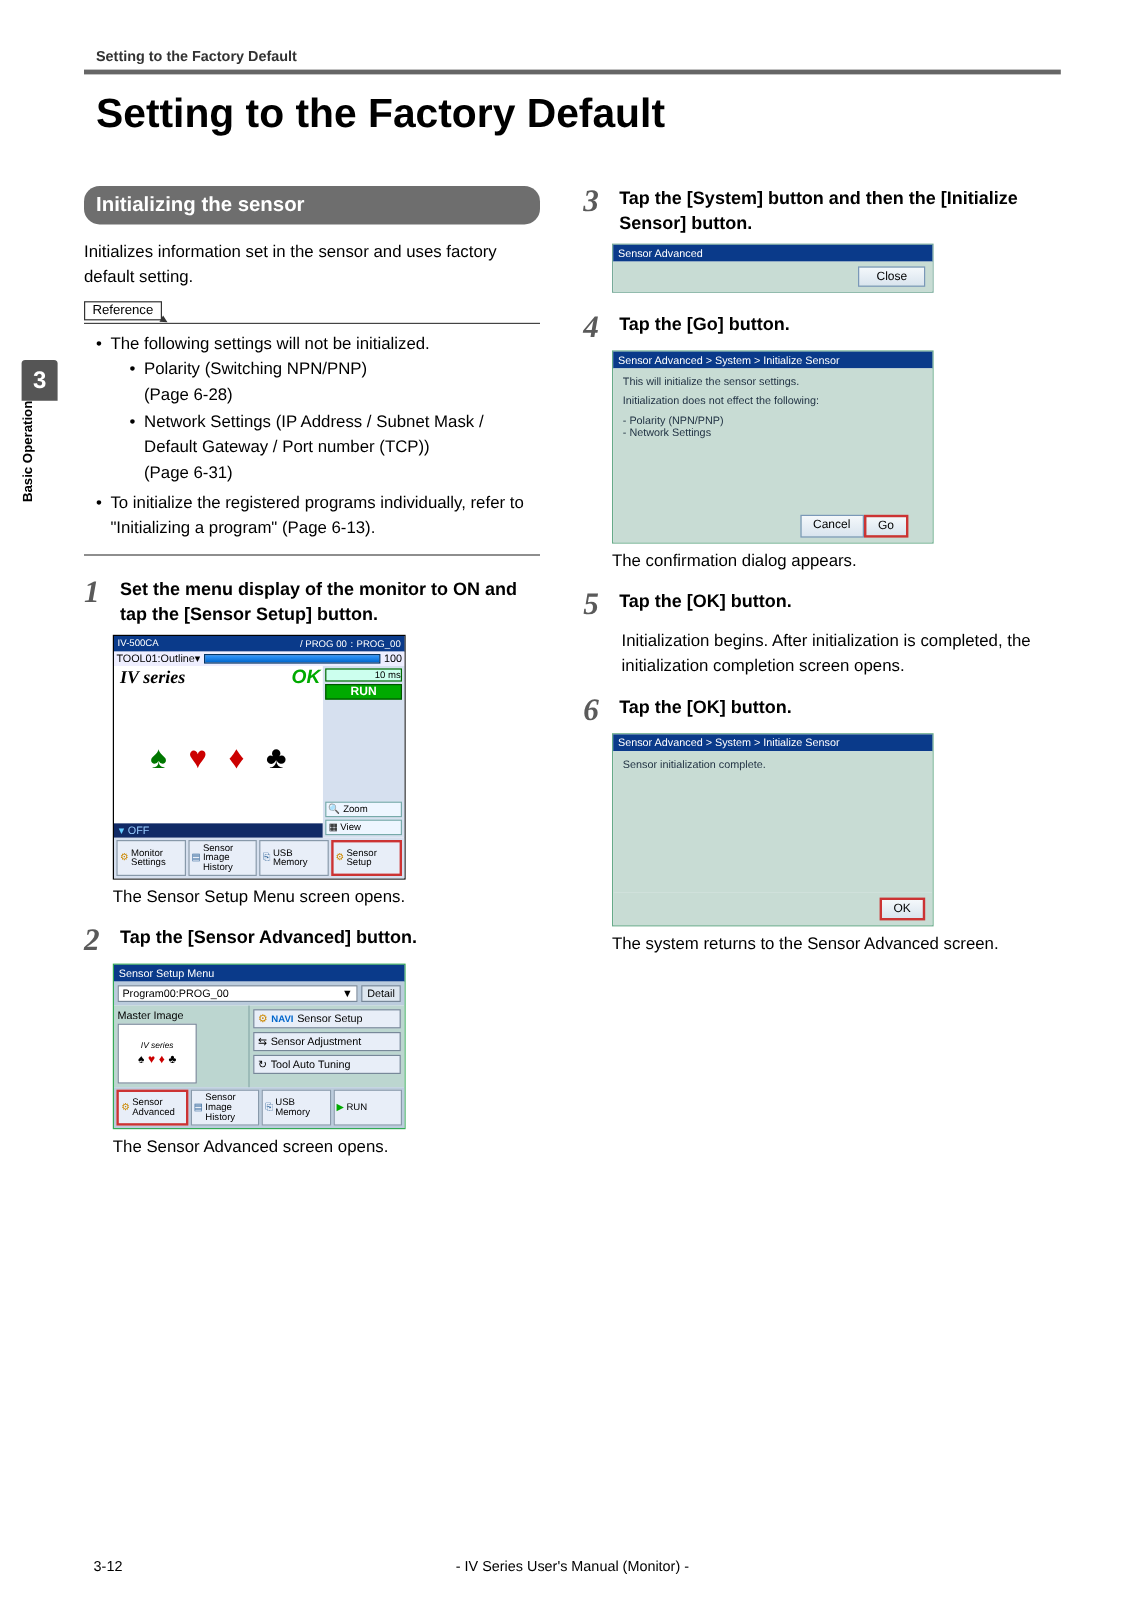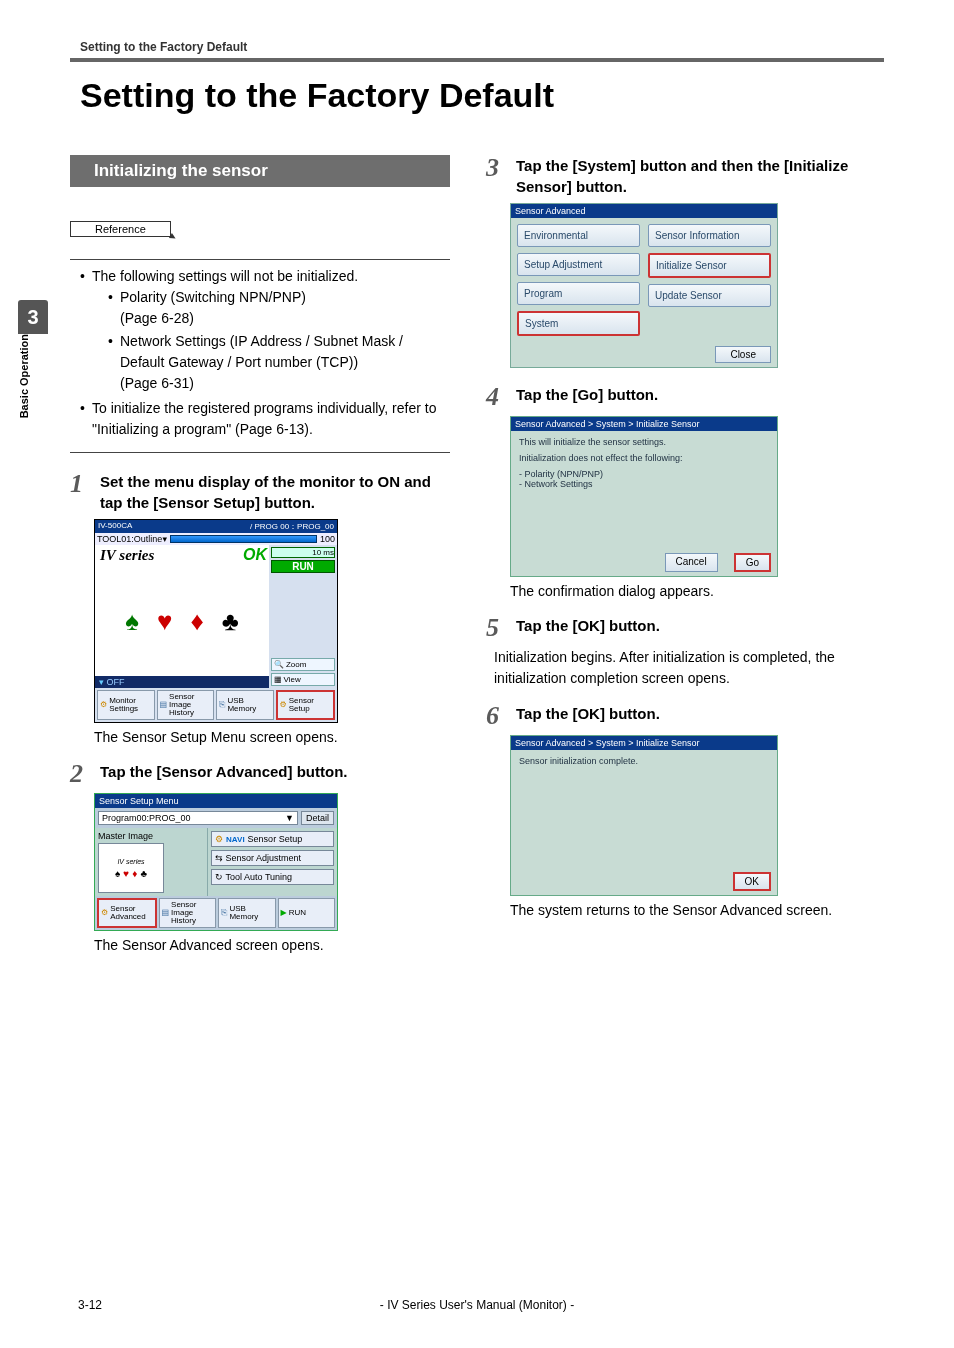--- a/index.html
+++ b/index.html
@@ -3,23 +3,23 @@
 <meta charset="utf-8">
 <style>
   * { box-sizing: border-box; margin: 0; padding: 0; }
   html, body { width: 954px; height: 1348px; font-family: Arial, Helvetica, sans-serif; color: #000; background: #fff; }
   .page { position: relative; width: 954px; height: 1348px; padding: 40px 70px 40px 70px; }
   .running-head { font-size: 12px; font-weight: bold; color: #333; margin-bottom: 4px; padding-left: 10px;}
   .top-rule { border: 0; border-top: 4px solid #666; margin-bottom: 14px; }
   .title { font-size: 34px; font-weight: bold; margin: 6px 0 40px 10px; }
   .cols { display: flex; gap: 36px; }
   .col { width: 380px; }
-  .section-heading { background: #6e6e6e; color: #fff; font-size: 17px; font-weight: bold; padding: 6px 24px; margin-bottom: 12px; }
+  .section-heading { background: #6e6e6e; color: #fff; font-size: 17px; font-weight: bold; padding: 6px 10px; margin-bottom: 12px; border-radius: 13px; }
   .body-text { font-size: 14px; line-height: 1.5; margin-bottom: 8px; }
-  .ref-label { display: inline-block; border: 1px solid #333; font-size: 11px; padding: 1px 24px; margin: 22px 0; position: relative; }
+  .ref-label { display: inline-block; border: 1px solid #333; font-size: 11px; padding: 1px 6px; margin: 2px 0; position: relative; }
   .ref-label::after { content: ""; position: absolute; right: -6px; bottom: -4px; width: 0; height: 0; border-left: 6px solid #333; border-top: 3px solid transparent; border-bottom: 3px solid transparent; transform: rotate(30deg);}
   .ref-block { border-top: 1px solid #444; border-bottom: 1px solid #444; padding: 6px 0 8px 0; margin-bottom: 18px; }
   ul.dots { list-style: none; padding-left: 10px; font-size: 14px; }
   ul.dots > li { position: relative; padding-left: 12px; margin-bottom: 4px; line-height: 1.5; }
   ul.dots > li::before { content: "•"; position: absolute; left: 0; top: 0; }
   ul.dots ul { list-style: none; padding-left: 16px; }
   ul.dots ul > li { position: relative; padding-left: 12px; margin-bottom: 2px; }
   ul.dots ul > li::before { content: "•"; position: absolute; left: 0; top: 0; }
   .step { display: flex; gap: 8px; margin-bottom: 6px; }
   .step-num { font-size: 26px; font-weight: bold; font-style: italic; font-family: "Times New Roman", serif; color: #5a5a5a; line-height: 1; min-width: 22px; }
@@ -84,21 +84,21 @@
   .panel-btn{ background:linear-gradient(#f4f8fb,#d9e4ee); border:1px solid #7a98b8; border-radius:2px; font-size:10px; padding:5px 6px; color:#2a4a6a;}
   .panel-btn.sel{ border:2px solid #c33; }
   .fig3-foot{ background:#c8dcd4; display:flex; justify-content:flex-end; padding:4px 6px;}
   .close-btn{ background:linear-gradient(#f4f8fb,#d9e4ee); border:1px solid #7a98b8; font-size:10px; padding:2px 14px;}
 
   
   .fig4{ width:268px; border:1px solid #6a8; font-size:9px;}
   .fig4-title{ background:#0a3a8a; color:#fff; padding:2px 4px; font-size:9px;}
   .fig4-body{ background:#c8dcd4; padding:6px 8px; height:118px; color:#234;}
   .fig4-body p{ margin-bottom:6px; font-size:9px;}
-  .fig4-foot{ background:#c8dcd4; display:flex; justify-content:flex-end; gap:16px; padding:4px 6px;}
+  .fig4-foot{ background:#c8dcd4; display:flex; justify-content:flex-end; gap:0; padding:4px 20px;}
   .sm-btn{ background:linear-gradient(#f4f8fb,#d9e4ee); border:1px solid #7a98b8; font-size:10px; padding:2px 10px;}
   .sm-btn.sel{ border:2px solid #c33;}
 
   
   .fig6{ width:268px; border:1px solid #6a8; font-size:9px;}
   .fig6-body{ background:#c8dcd4; padding:6px 8px; height:118px; color:#234;}
   .fig6-foot{ background:#c8dcd4; display:flex; justify-content:flex-end; padding:4px 6px;}
 </style>
 </head>
 <body>
@@ -111,20 +111,21 @@
   </div>
 
   <div class="running-head">Setting to the Factory Default</div>
   <hr class="top-rule">
   <h1 class="title">Setting to the Factory Default</h1>
 
   <div class="cols">
 
     <div class="col">
       <div class="section-heading">Initializing the sensor</div>
+      <p class="body-text">Initializes information set in the sensor and uses factory default setting.</p>
 
       <span class="ref-label">Reference</span>
       <div class="ref-block">
         <ul class="dots">
           <li>
             <span>The following settings will not be initialized.</span>
             <ul>
               <li>
                 <span>Polarity (Switching NPN/PNP)</span><br>
                 <span>(Page 6-28)</span>
@@ -273,33 +274,20 @@
 
     <div class="col">
 
       <div class="step">
         <div class="step-num">3</div>
         <div class="step-text">Tap the [System] button and then the [Initialize Sensor] button.</div>
       </div>
       <div class="fig">
         <div class="fig3">
           <div class="fig3-title">Sensor Advanced</div>
-          <div class="fig3-body">
-            <div class="fig3-col">
-              <div class="panel-btn">Environmental</div>
-              <div class="panel-btn">Setup Adjustment</div>
-              <div class="panel-btn">Program</div>
-              <div class="panel-btn sel">System</div>
-            </div>
-            <div class="fig3-col">
-              <div class="panel-btn">Sensor Information</div>
-              <div class="panel-btn sel">Initialize Sensor</div>
-              <div class="panel-btn">Update Sensor</div>
-            </div>
-          </div>
           <div class="fig3-foot">
               <div class="close-btn">Close</div>
             </div>
         </div>
       </div>
 
       <div style="height:12px"></div>
 
       <div class="step">
         <div class="step-num">4</div>
@@ -319,21 +307,21 @@
             <div class="sm-btn sel">Go</div>
           </div>
         </div>
       </div>
       <p class="caption">The confirmation dialog appears.</p>
 
       <div class="step">
         <div class="step-num">5</div>
         <div class="step-text">Tap the [OK] button.</div>
       </div>
-      <p class="body-text" style="margin-left:8px;">Initialization begins. After initialization is completed, the initialization completion screen opens.</p>
+      <p class="body-text" style="margin-left:32px;">Initialization begins. After initialization is completed, the initialization completion screen opens.</p>
 
       <div style="height:6px"></div>
 
       <div class="step">
         <div class="step-num">6</div>
         <div class="step-text">Tap the [OK] button.</div>
       </div>
       <div class="fig">
         <div class="fig6">
           <div class="fig4-title">Sensor Advanced &gt; System &gt; Initialize Sensor</div>

